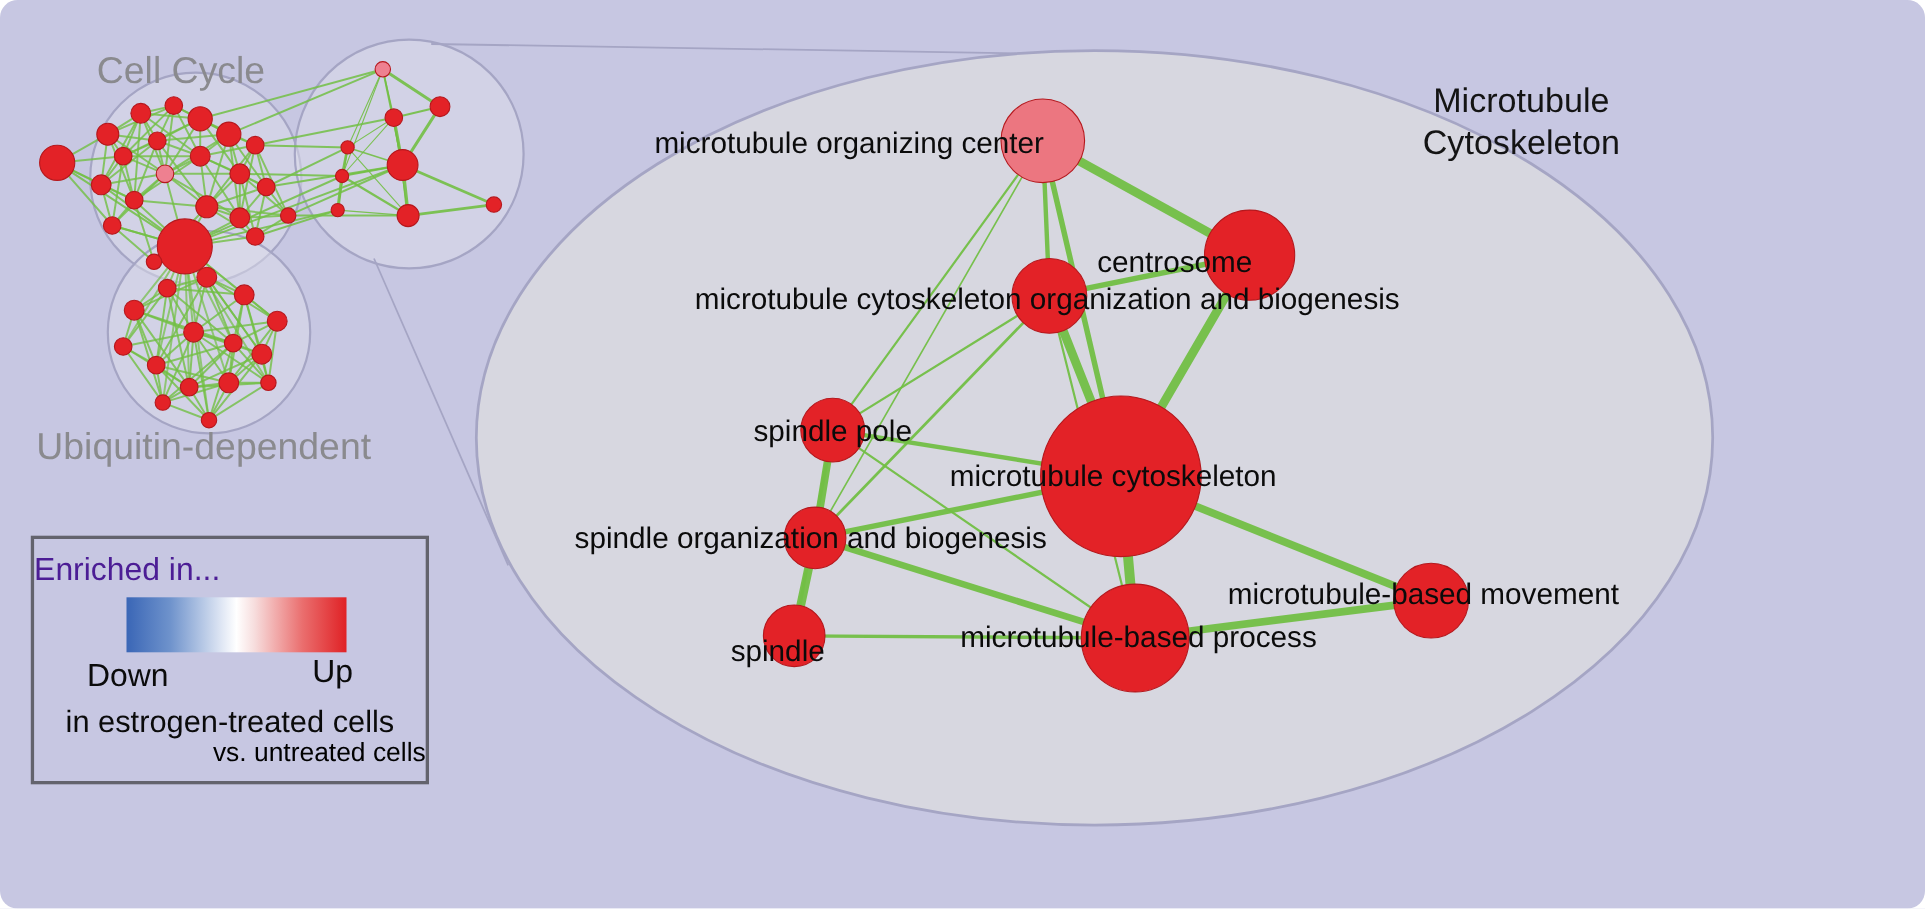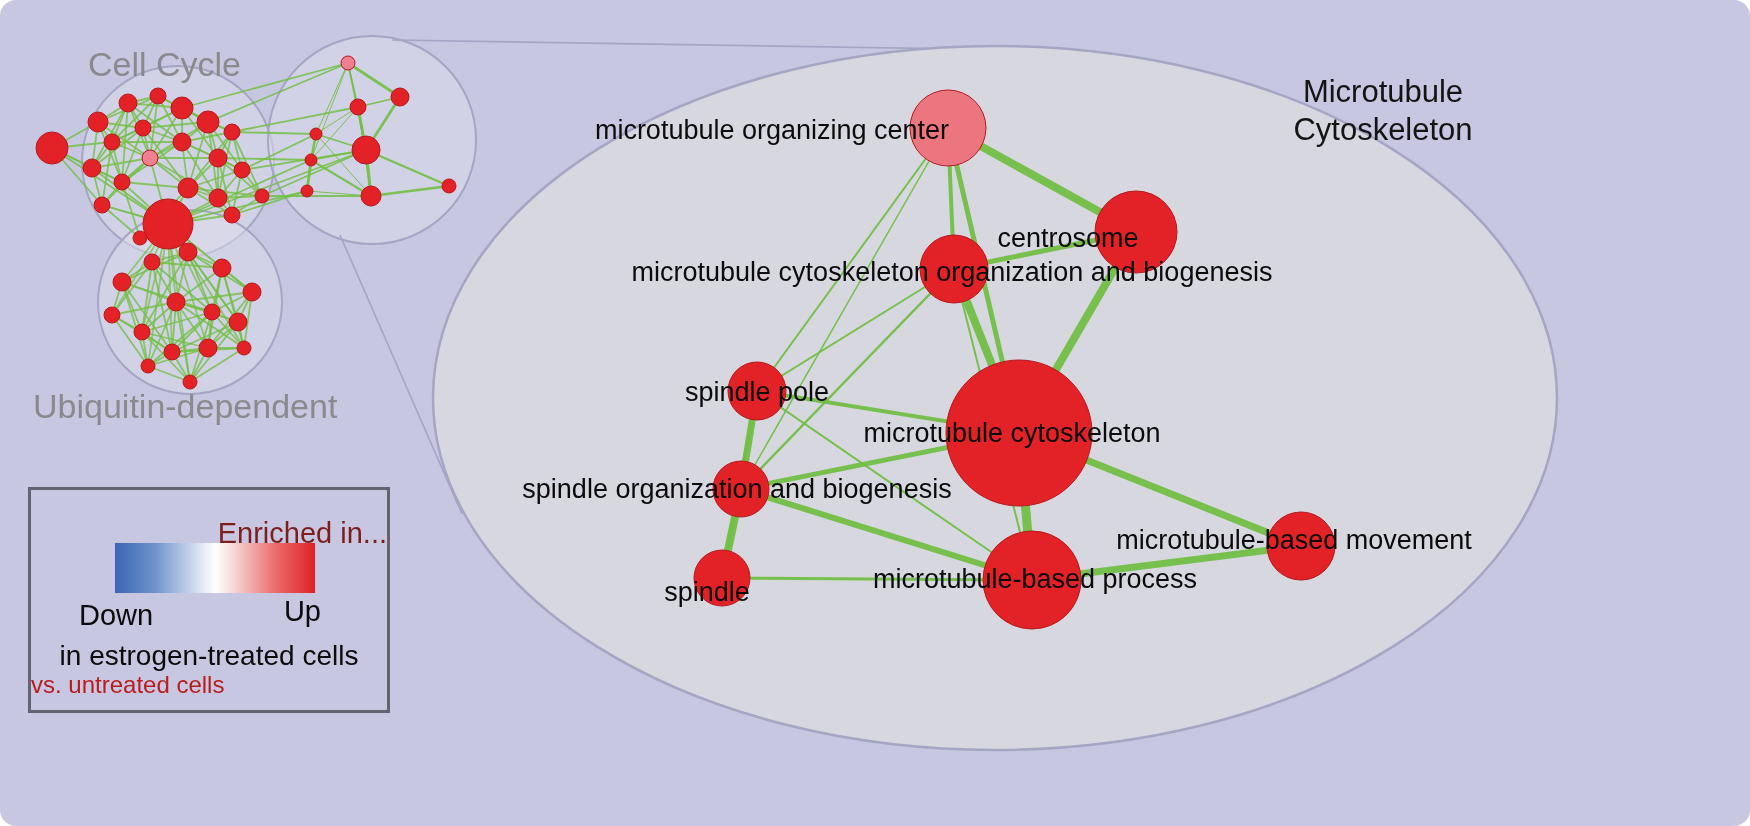--- a/index.html
+++ b/index.html
@@ -10,32 +10,32 @@
   svg text { font-family:"Liberation Sans", sans-serif; }
 
   .gray-label { position:absolute; color:#8a8a8e; font-size:34px; line-height:37px; }
   .cc-label { left:88px; top:46px; }
   .ub-label { left:33px; top:388px; }
   .zoom-title { position:absolute; top:42px; left:1383px; transform:translateX(-50%);
                 color:#141414; font-size:31px; line-height:38px; text-align:center;margin-top:31px; }
 
   .legend { position:absolute; left:28px; top:487px; width:362px; height:226px;
             border:3px solid #63636d; }
-  .legend-title { position:absolute; top:27px; width:100%; text-align:right;
-                  font-size:29px; color:#7f1d1d; }
+  .legend-title { position:absolute; top:12px; width:100%; text-align:left;
+                  font-size:29px; color:#4c1d95; }
   .gradient-bar { position:absolute; top:53px; left:84px; width:200px; height:50px;
                   background:linear-gradient(to right,
                     #3a66b6 0%, #6f93cc 20%, #e8edf7 45%, #ffffff 50%,
                     #f7dede 58%, #ea6e6e 80%, #e02125 100%); }
   .legend-down { position:absolute; top:109px; left:48px; font-size:29px; color:#0b0b0b; }
   .legend-up { position:absolute; top:105px; right:66px; font-size:29px; color:#0b0b0b;margin-left:12px; }
   .legend-cap1 { position:absolute; top:150px; width:100%; text-align:center;
                  font-size:28px; color:#0b0b0b; }
-  .legend-cap2 { position:absolute; top:181px; width:100%; text-align:left;
-                 font-size:24px; color:#b91c1c; }
+  .legend-cap2 { position:absolute; top:181px; width:100%; text-align:right;
+                 font-size:24px; color:#000000; }
 </style>
 </head>
 <body>
 
 <div class="canvas">
 
   <svg class="net" viewBox="0 0 1750 826">
       <circle cx="178" cy="162" r="96" fill="rgba(222,222,234,0.5)" stroke="#a5a5c4" stroke-width="2"></circle>
       <circle cx="372" cy="140" r="104" fill="rgba(222,222,234,0.5)" stroke="#a5a5c4" stroke-width="2"></circle>
       <circle cx="190" cy="302" r="92" fill="rgba(222,222,234,0.5)" stroke="#a5a5c4" stroke-width="2"></circle>

